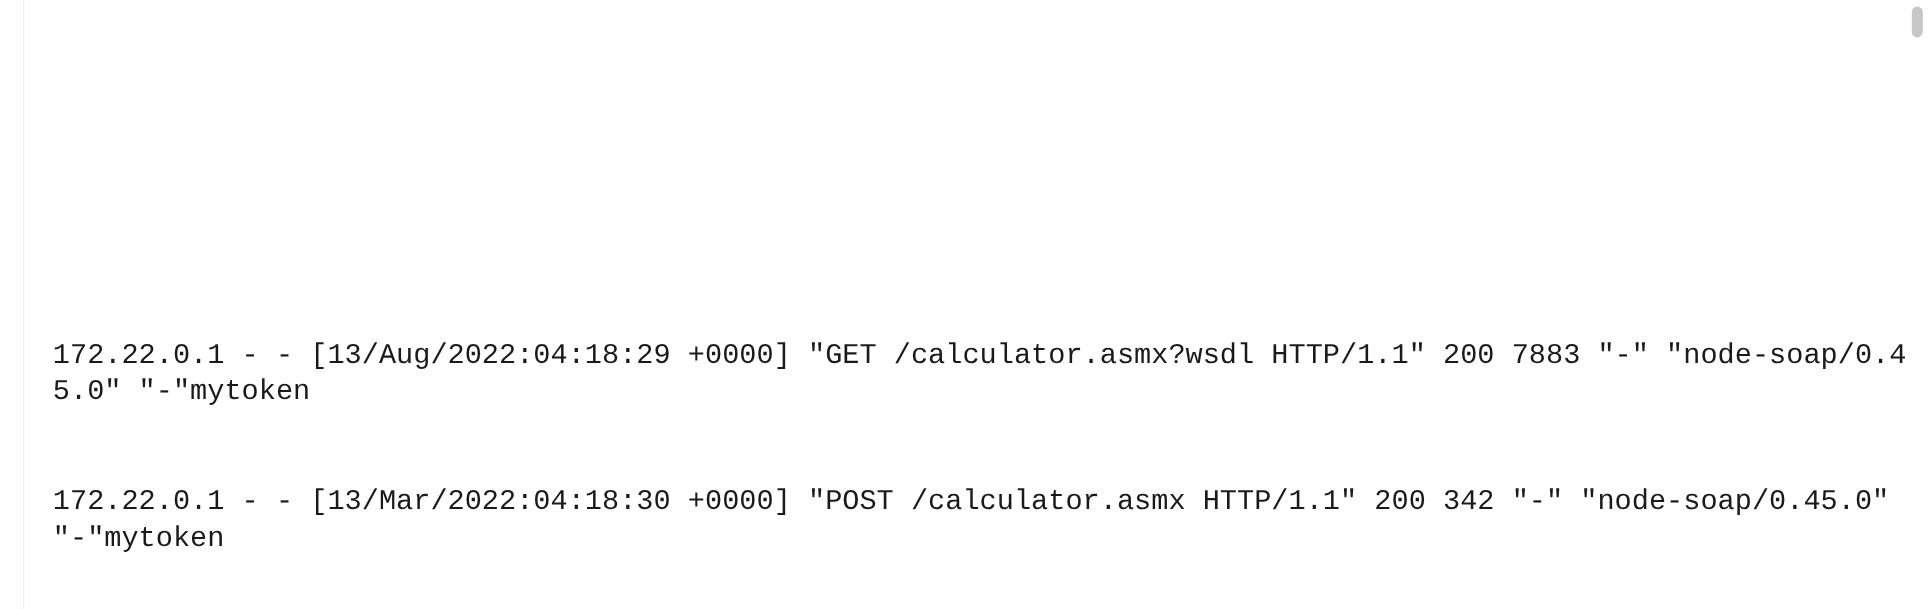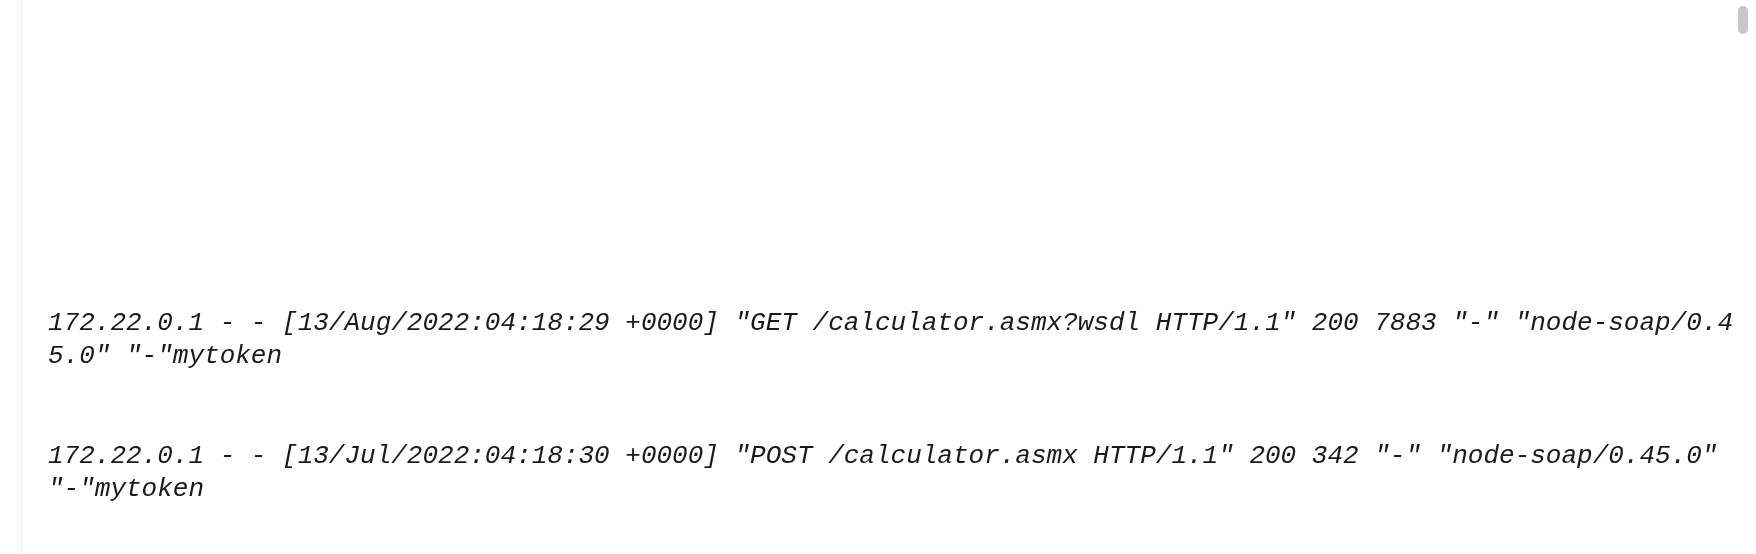--- a/index.html
+++ b/index.html
@@ -1,19 +1,18 @@
 <!DOCTYPE html>
 <html><head>
   <meta charset="utf-8">
   <style>
     * {
       margin: 0;
       padding: 0;
       box-sizing: border-box;
-      font-style: italic;
     }
     body {
       width: 1756px;
       height: 554px;
       background: #ffffff;
       font-family: "SF Mono", Monaco, Menlo, Consolas, "Courier New", monospace;
       font-size: 26px;
       color: #1a1a1a;
       position: relative;
       overflow: hidden;
@@ -51,14 +50,14 @@
   </style>
 </head>
 <body>
 
 <div class="left-gutter"></div>
 
 <div class="scroll-indicator"></div>
 
 <div class="log-container">
   <span class="log-line">172.22.0.1 - - [13/Aug/2022:04:18:29 +0000] "GET /calculator.asmx?wsdl HTTP/1.1" 200 7883 "-" "node-soap/0.45.0" "-"mytoken</span>
-  <span class="log-line">172.22.0.1 - - [13/Jul/2022:04:18:30 +0000] "POST /calculator.asmx HTTP/1.1" 200 342 "-" "node-soap/0.45.0" "-"mytoken</span>
+  <span class="log-line">172.22.0.1 - - [13/Mar/2022:04:18:30 +0000] "POST /calculator.asmx HTTP/1.1" 200 342 "-" "node-soap/0.45.0" "-"mytoken</span>
 </div>
 
 </body></html>

